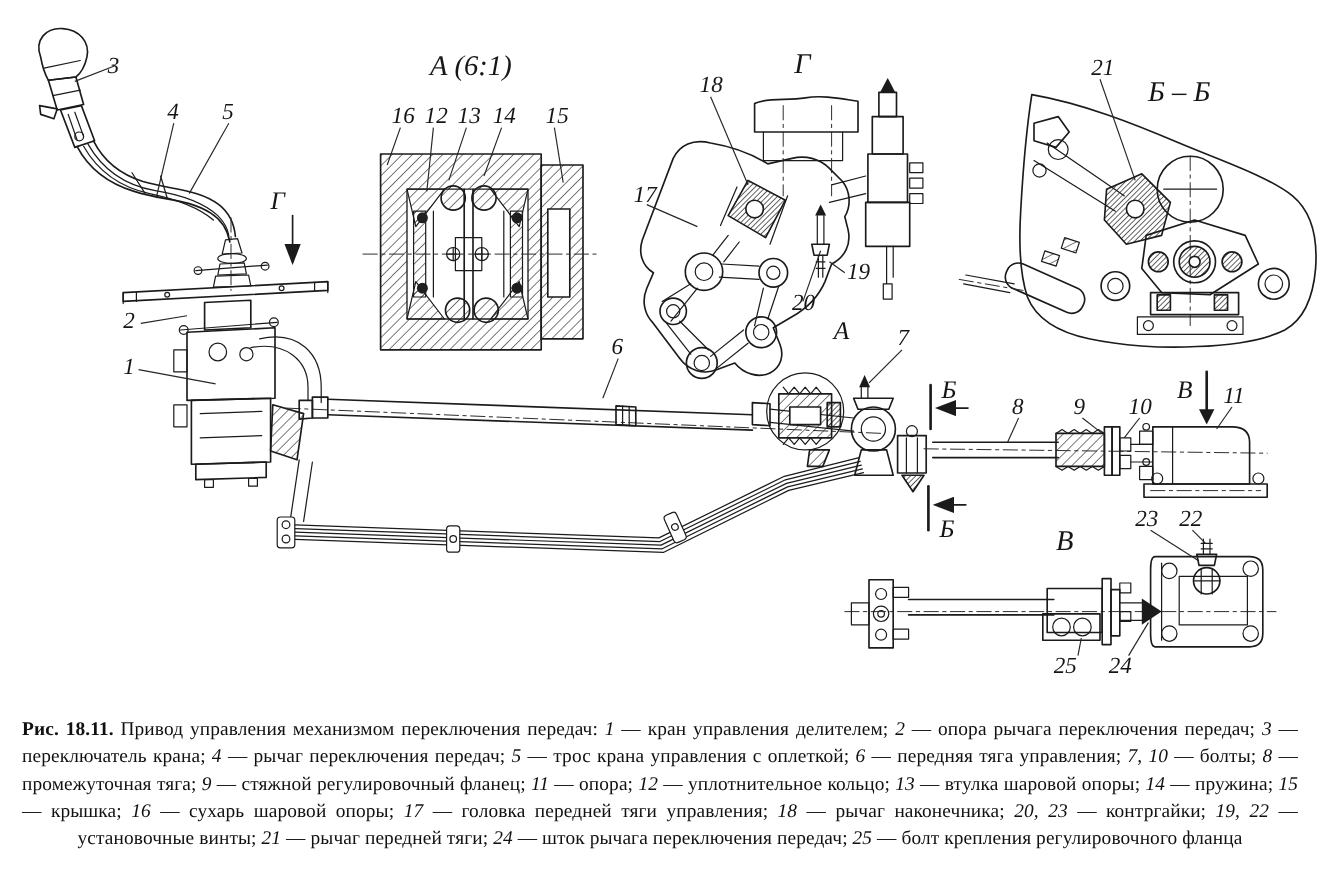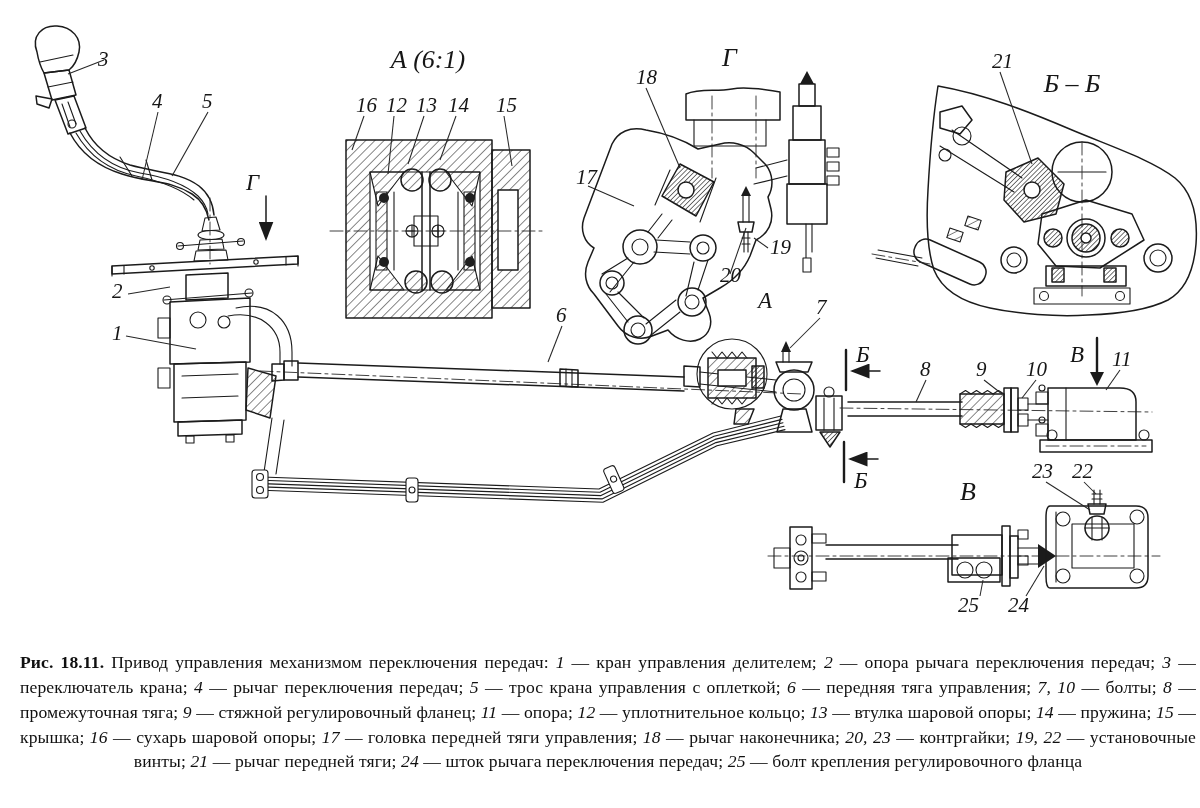--- a/index.html
+++ b/index.html
@@ -11,21 +11,21 @@
   .thin  { stroke-width:1.1; }
   .thick { stroke-width:2.4; }
   .ldr   { stroke:#262626; stroke-width:1.05; fill:none; }
   .cl    { stroke:#2a2a2a; stroke-width:0.9; fill:none; stroke-dasharray:13 4 3 4; }
   .lbl   { font:italic 21px "Liberation Serif", serif; fill:#161616; }
   .ttl   { font:italic 26px "Liberation Serif", serif; fill:#161616; }
   .ttl2  { font:italic 23px "Liberation Serif", serif; fill:#161616; }
   .solid { fill:#1b1b1b; stroke:none; }
   
   .caption {
-    padding: 8px 4px 0 20px;
+    padding: 8px 20px 0 20px;
     font-size: 17.6px;
     line-height: 1.42;
     color:#101010;
     text-align: justify;
     text-align-last: center;
     letter-spacing: 0.1px;
   }
   .caption .b { font-weight: bold; }
   .caption .i { font-style: italic; }
 </style>

